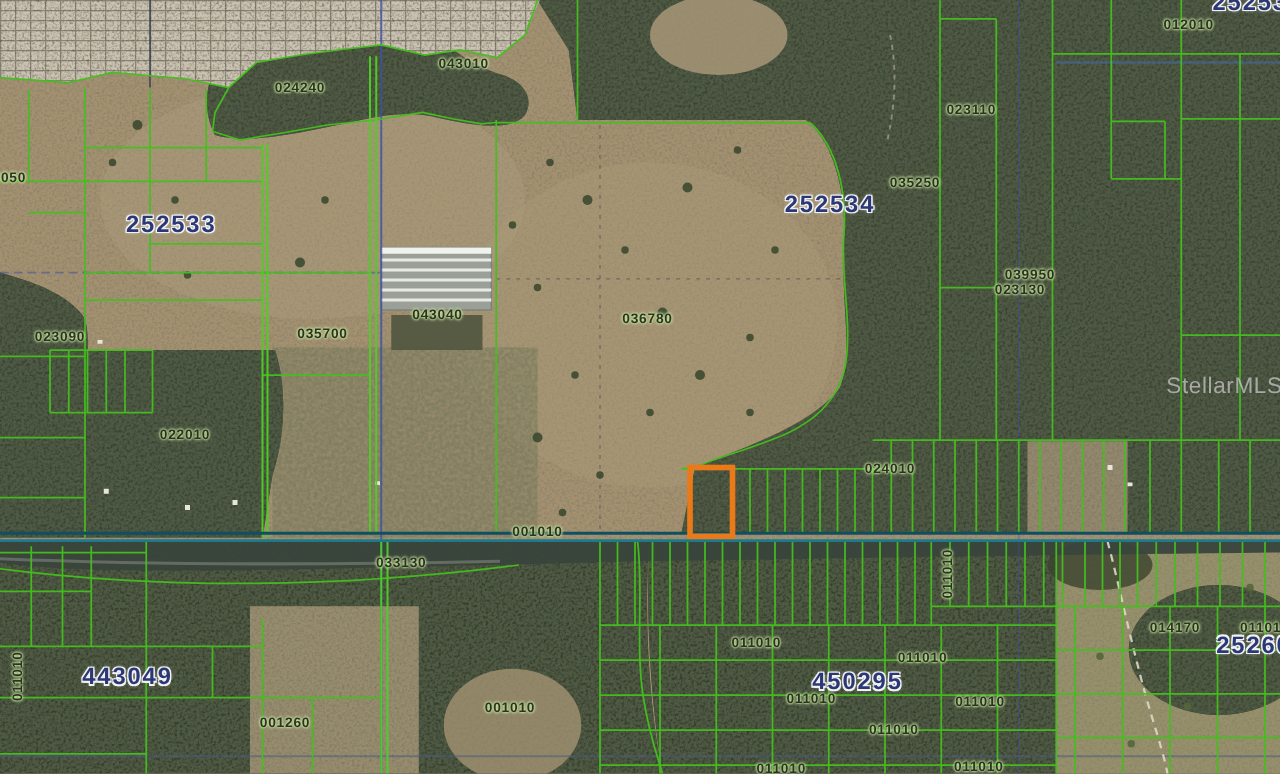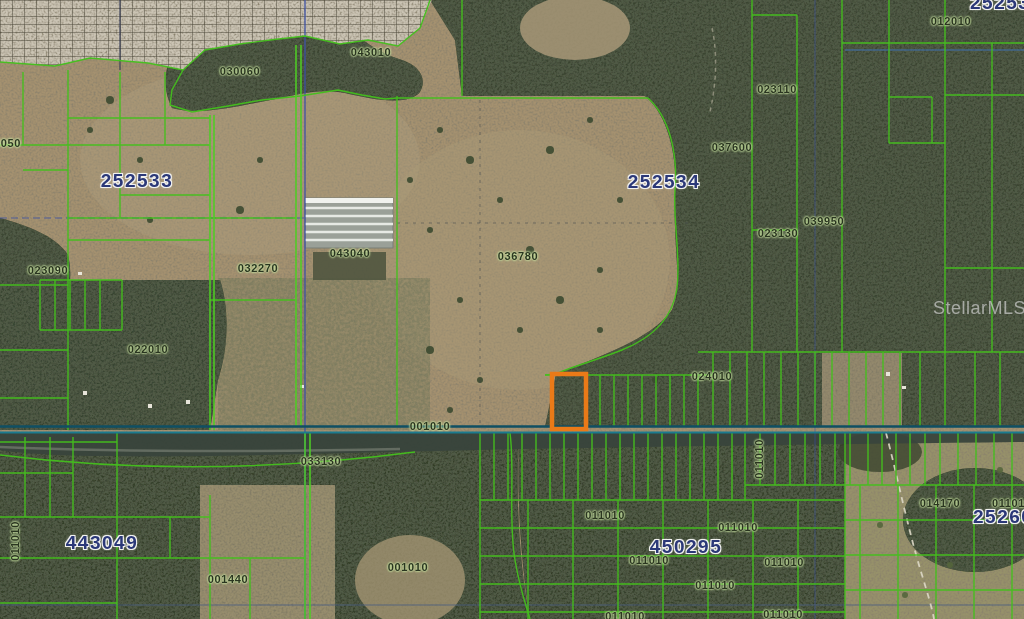--- a/index.html
+++ b/index.html
@@ -181,47 +181,47 @@
 
   <g fill="none">
     <path d="M0,426.5 H1024" stroke="#0f4f63" stroke-width="2.4"></path>
     <path d="M0,432.5 H1024" stroke="#1b7a8e" stroke-width="2.2"></path>
   </g>
 
   <rect x="552" y="374" width="34" height="55" fill="none" stroke="#ea7a18" stroke-width="4.5"></rect>
 </svg>
 
 <div class="slabel" style="left:137px;top:180px">252533</div>
-<div class="slabel" style="left:664px;top:181px">252534</div>
+<div class="slabel" style="left:664px;top:164px">252534</div>
 <div class="slabel" style="left:102px;top:542px">443049</div>
 <div class="slabel" style="left:686px;top:546px">450295</div>
 <div class="slabel edge" style="left:970px;top:-7px">25253</div>
 <div class="slabel edge" style="left:973px;top:507px">25260</div>
 
 <div class="plabel" style="left:371px;top:52px">043010</div>
-<div class="plabel" style="left:240px;top:71px">030060</div>
+<div class="plabel" style="left:240px;top:71px">024240</div>
 <div class="plabel" style="left:951px;top:21px">012010</div>
 <div class="plabel" style="left:777px;top:89px">023110</div>
-<div class="plabel" style="left:732px;top:147px">037600</div>
+<div class="plabel" style="left:732px;top:147px">035250</div>
 <div class="plabel" style="left:824px;top:221px">039950</div>
-<div class="plabel" style="left:778px;top:233px">023130</div>
+<div class="plabel" style="left:816px;top:233px">023130</div>
 <div class="plabel hedge" style="left:-6px;top:143px">3050</div>
 <div class="plabel" style="left:48px;top:270px">023090</div>
-<div class="plabel" style="left:258px;top:268px">032270</div>
+<div class="plabel" style="left:258px;top:268px">035700</div>
 <div class="plabel" style="left:350px;top:253px">043040</div>
 <div class="plabel" style="left:518px;top:256px">036780</div>
 <div class="plabel" style="left:148px;top:349px">022010</div>
-<div class="plabel" style="left:321px;top:461px">033130</div>
+<div class="plabel" style="left:321px;top:451px">033130</div>
 <div class="plabel" style="left:430px;top:426px">001010</div>
 <div class="plabel" style="left:712px;top:376px">024010</div>
 <div class="plabel vlabel" style="left:759px;top:459px">011010</div>
 <div class="plabel" style="left:940px;top:503px">014170</div>
 <div class="plabel hedge" style="left:992px;top:503px">011010</div>
 <div class="plabel vlabel" style="left:15px;top:541px">011010</div>
-<div class="plabel" style="left:228px;top:579px">001440</div>
+<div class="plabel" style="left:228px;top:579px">001260</div>
 <div class="plabel" style="left:408px;top:567px">001010</div>
 <div class="plabel" style="left:605px;top:515px">011010</div>
 <div class="plabel" style="left:738px;top:527px">011010</div>
 <div class="plabel" style="left:649px;top:560px">011010</div>
 <div class="plabel" style="left:784px;top:562px">011010</div>
 <div class="plabel" style="left:715px;top:585px">011010</div>
 <div class="plabel" style="left:625px;top:616px">011010</div>
 <div class="plabel" style="left:783px;top:614px">011010</div>
 
 <div class="watermark">StellarMLS</div>

